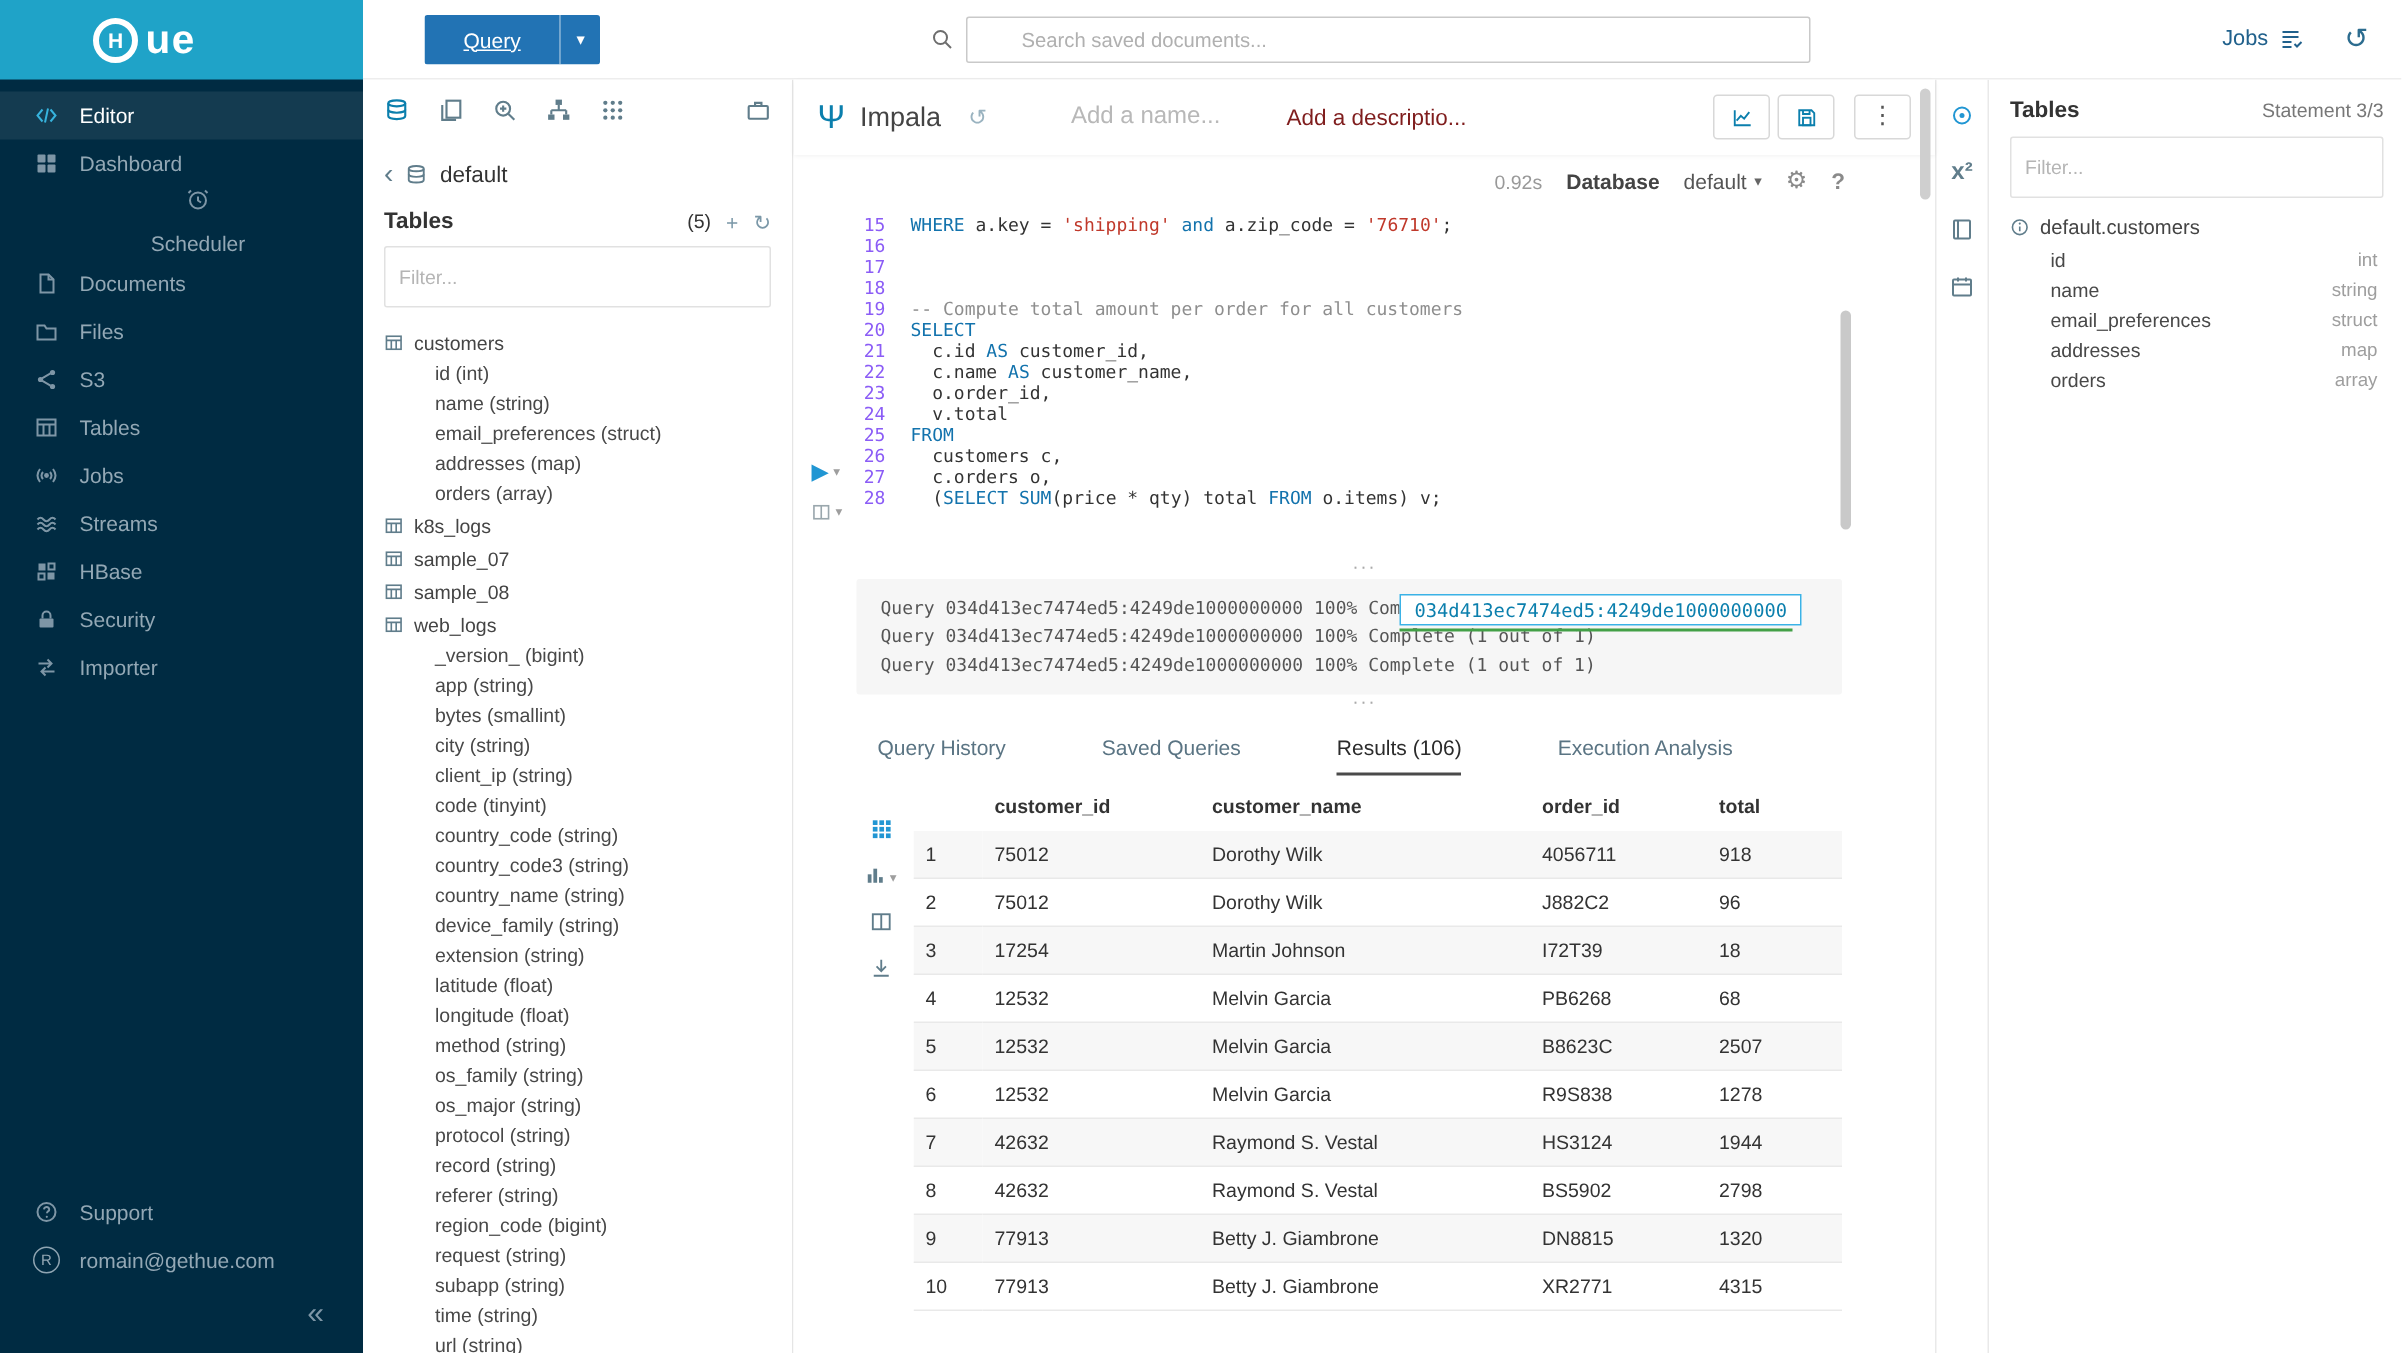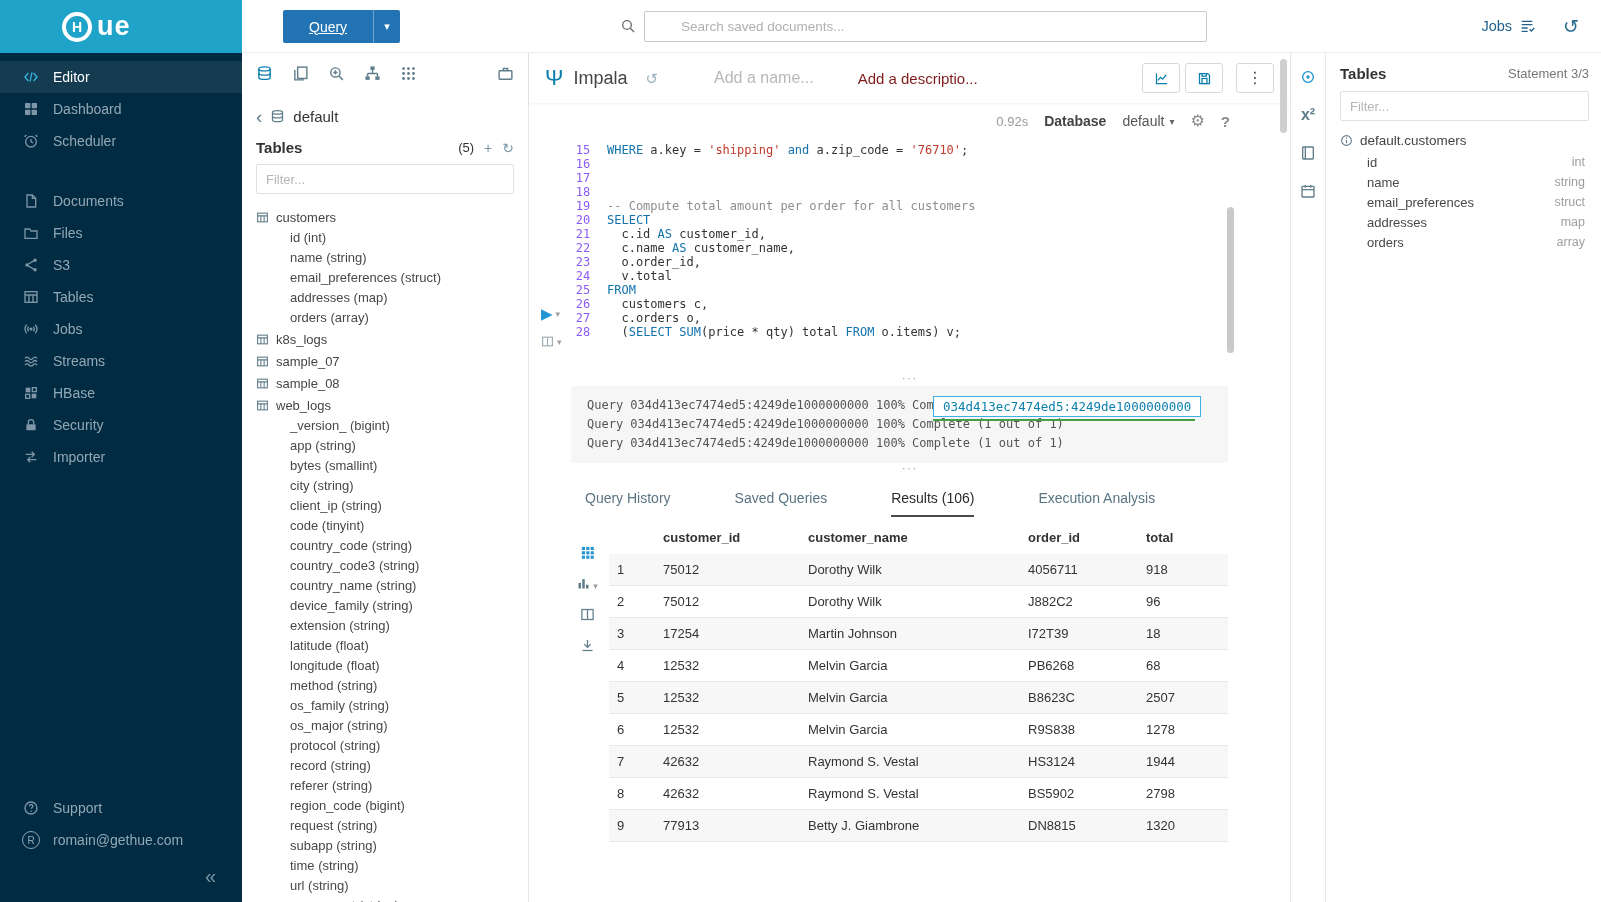--- a/index.html
+++ b/index.html
@@ -14,21 +14,21 @@
   .logo { height: 53px; background: #1fa3c8; display: flex; align-items: center; padding-left: 62px; gap: 5px; cursor: pointer; }
   .logo-circle { width: 30px; height: 30px; border: 4px solid #fff; border-radius: 50%; color: #fff;
     font-weight: bold; font-size: 14px; display: flex; align-items: center; justify-content: center; }
   .logo-text { color: #fff; font-size: 27px; font-weight: bold; letter-spacing: 1px; }
   .nav { flex: 1; padding-top: 8px; overflow: hidden; }
   .nav-item { height: 32px; display: flex; align-items: center; gap: 13px; padding-left: 22px; font-size: 14px;
     color: #93a8b5; cursor: pointer; white-space: nowrap; }
   .nav-item .nav-ic { font-size: 16px; width: 18px; color: #7e96a6; }
   .nav-item.active { background: rgba(255,255,255,.08); color: #fff; }
   .nav-item.active .nav-ic { color: #36b3dd; }
-  .nav-item.gap { margin-bottom: 28px; }
+  .nav-item.gap { margin-bottom: 16px; flex-direction: column; }
   .sidebar-bottom { padding-bottom: 4px; }
   .avatar { width: 18px; height: 18px; border: 1.5px solid #8fa5b2; border-radius: 50%; font-size: 10px;
     display: inline-flex; align-items: center; justify-content: center; color: #93a8b5; }
   .collapse-row { text-align: right; padding: 10px 26px 12px 0; }
   .collapse-row .icon { font-size: 20px; color: #7e96a6; cursor: pointer; }
 
   
   .right-col { flex: 1; display: flex; flex-direction: column; min-width: 0; }
   .topbar { height: 53px; flex-shrink: 0; position: relative; border-bottom: 1px solid #ededed; background: #fff; }
   .query-btn { position: absolute; left: 41px; top: 10px; height: 33px; display: flex; border-radius: 2px; overflow: hidden; cursor: pointer; }
@@ -56,21 +56,21 @@
   .crumb { padding: 14px 14px 4px; display: flex; align-items: center; gap: 8px; }
   .crumb-back { font-size: 19px; color: #607d8b; cursor: pointer; line-height: 14px; }
   .crumb-db { font-size: 15px; color: #607d8b; }
   .crumb-name { font-size: 15px; color: #333; cursor: pointer; }
   .assist-sec-head { display: flex; align-items: center; padding: 10px 14px 6px; }
   .assist-sec-title { font-size: 15px; font-weight: bold; color: #333; }
   .assist-sec-right { margin-left: auto; display: flex; align-items: center; gap: 10px; }
   .assist-count { font-size: 13px; color: #333; }
   .assist-sec-right .icon { font-size: 14px; color: #7b98a8; cursor: pointer; }
   .assist-filter { margin: 2px 14px 6px; }
-  .filter-input { width: 100%; height: 30px; border: 1px solid #e1e1e1; border-radius: 2px; padding: 0 9px;
+  .filter-input { width: 100%; height: 41px; border: 1px solid #e1e1e1; border-radius: 2px; padding: 0 9px;
     font-size: 13px; color: #444; outline: none; font-family: inherit; }
   .filter-input::placeholder { color: #b5b5b5; }
   .tree { flex: 1; overflow: hidden; padding: 6px 0 0 14px; }
   .tree-table { height: 22px; display: flex; align-items: center; gap: 7px; font-size: 13px; color: #444;
     cursor: pointer; white-space: nowrap; }
   .tree-table .icon { font-size: 13px; color: #607d8b; }
   .tree-col { height: 20px; line-height: 20px; padding-left: 34px; font-size: 13px; color: #484848;
     white-space: nowrap; overflow: hidden; cursor: pointer; }
 
   
@@ -725,20 +725,27 @@
                     <td>BS5902</td>
                     <td>2798</td>
                   </tr>
                   <tr>
                     <td class="rownum">9</td>
                     <td>77913</td>
                     <td>Betty J. Giambrone</td>
                     <td>DN8815</td>
                     <td>1320</td>
                   </tr>
+                  <tr>
+                    <td class="rownum">10</td>
+                    <td>77913</td>
+                    <td>Betty J. Giambrone</td>
+                    <td>XR2771</td>
+                    <td>4315</td>
+                  </tr>
                 </tbody>
             </table>
           </div>
         </div>
 
         <div class="main-scrollbar"></div>
       </section>
 
       <section class="right-strip">
         <span class="icon rs-target">

